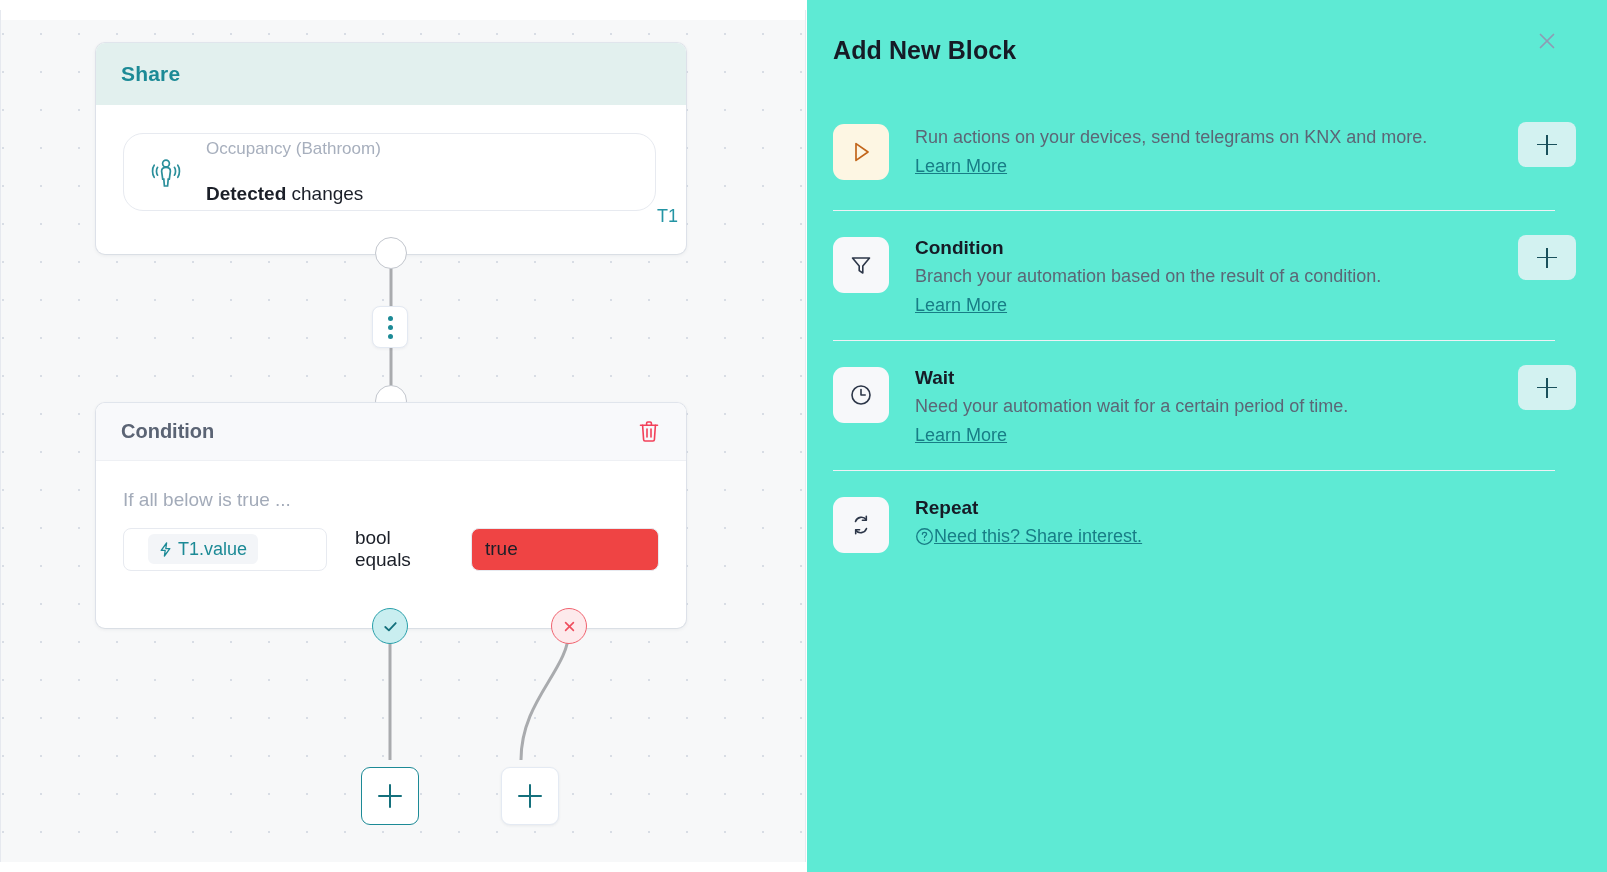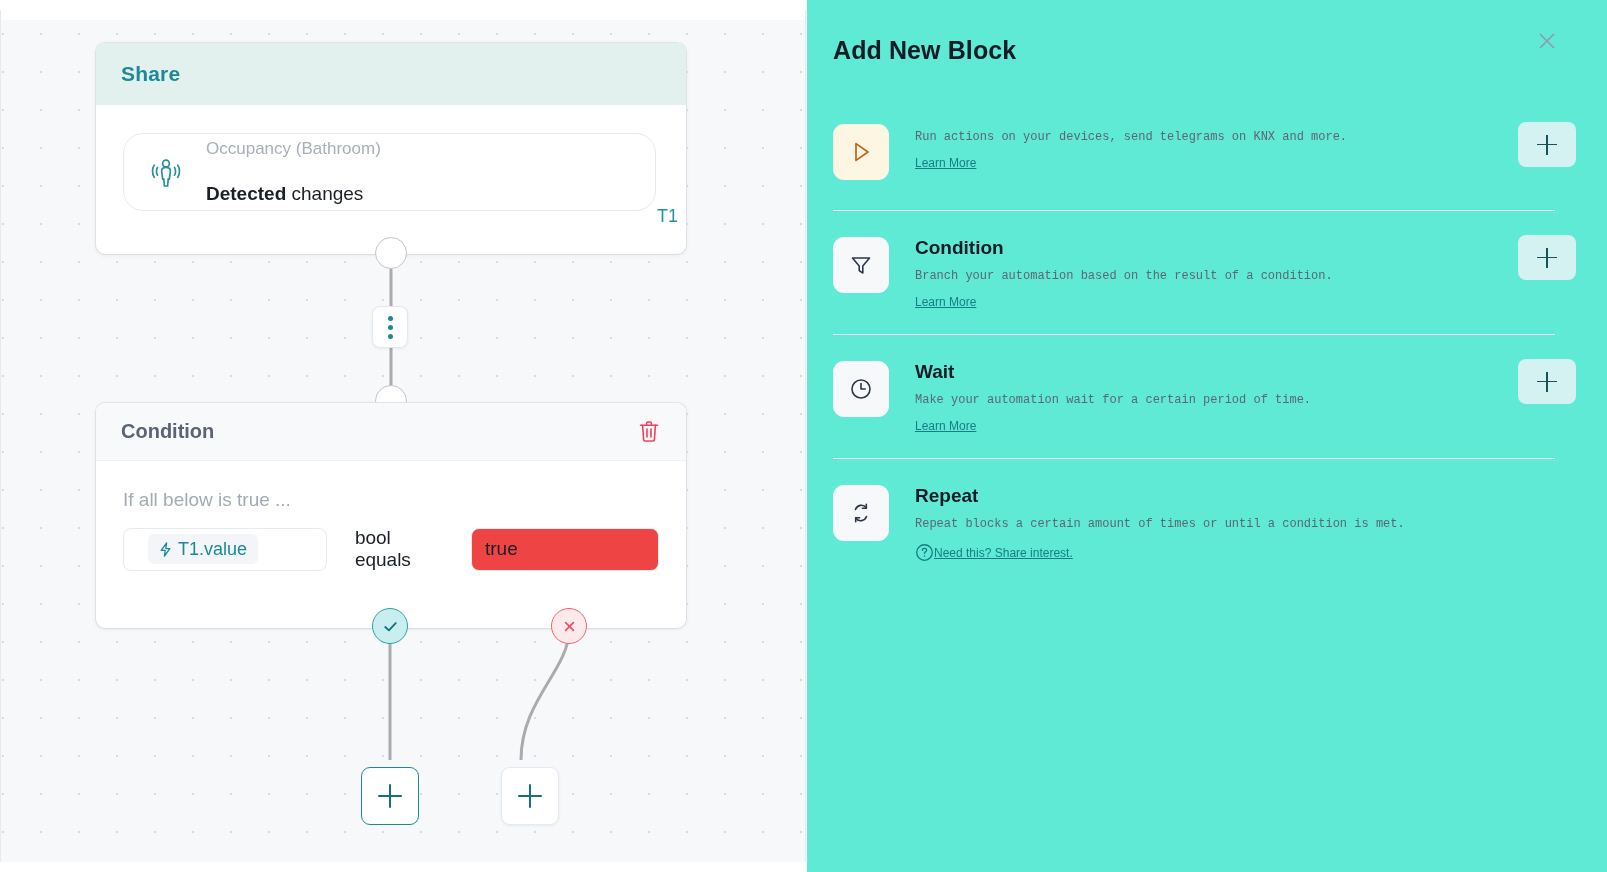--- a/index.html
+++ b/index.html
@@ -139,23 +139,23 @@
     position: relative; display: flex; align-items: flex-start;
     padding: 24px 0 24px 0; min-height: 112px;
   }
   .block-row + .block-row { border-top: 1px solid #eef1f5; }
   .block-icon {
     flex: 0 0 56px; width: 56px; height: 56px; border-radius: 11px;
     display: flex; align-items: center; justify-content: center; margin-top: 2px;
   }
   .block-text { margin-left: 26px; flex: 1; }
   .block-name { font-size: 19px; font-weight: bold; color: #161b26; line-height: 26px; }
-  .block-desc { font-size: 12px; color: #5c6676; line-height: 27px; margin-top: 2px; font-family: Liberation Mono, monospace; }
+  .block-desc { font-size: 18px; color: #5c6676; line-height: 27px; margin-top: 2px; }
   .block-link {
-    display: inline-block; margin-top: 5px; font-size: 12px;
+    display: inline-block; margin-top: 5px; font-size: 18px;
     color: #187d86; 
   }
   .link-row { display: flex; align-items: center; margin-top: 5px; }
   .link-row .block-link { margin-top: 0; }
   .block-add {
     position: absolute; right: -21px; top: 24px;
     width: 58px; height: 45px; border-radius: 8px; background: #d3f2f1;
     display: flex; align-items: center; justify-content: center;
   }
   .add-plus { position: relative; width: 20px; height: 20px; }
@@ -305,40 +305,39 @@
 
       <div class="block-row">
         <div class="block-icon" style="background:#f7f8fa">
           <svg width="26" height="26" viewBox="0 0 26 26" fill="none" stroke="#2c3648" stroke-width="1.6" stroke-linecap="round" stroke-linejoin="round">
             <circle cx="13" cy="13" r="9"></circle>
             <path d="M13 7.6 V13 H17.2"></path>
           </svg>
         </div>
         <div class="block-text">
           <div class="block-name">Wait</div>
-          <div class="block-desc">Make your automation wait for a certain period of time.</div>
+          <div class="block-desc">Need your automation wait for a certain period of time.</div>
           <a class="block-link" href="#">Learn More</a>
         </div>
         <div class="block-add">
           <span class="add-plus"></span>
         </div>
       </div>
 
       <div class="block-row">
         <div class="block-icon" style="background:#f7f8fa">
           <svg width="26" height="26" viewBox="0 0 26 26" fill="none" stroke="#2c3648" stroke-width="1.6" stroke-linecap="round" stroke-linejoin="round">
             <path d="M7.5 9.5 A6.2 6.2 0 0 1 18.3 7.8"></path>
             <path d="M18.5 16.5 A6.2 6.2 0 0 1 7.7 18.2"></path>
             <path d="M18.3 4.2 L18.3 8.2 L14.4 8.2"></path>
             <path d="M7.7 21.8 L7.7 17.8 L11.6 17.8"></path>
           </svg>
         </div>
         <div class="block-text">
           <div class="block-name">Repeat</div>
-          <div class="block-desc">Repeat blocks a certain amount of times or until a condition is met.</div>
           <div class="link-row">
             <span style="display:flex;">
               <svg width="19" height="19" viewBox="0 0 20 20" fill="none" stroke="#187d86" stroke-width="1.4" stroke-linecap="round">
                 <circle cx="10" cy="10" r="8.2"></circle>
                 <path d="M7.8 7.6 C7.8 6.4 8.8 5.7 10 5.7 C11.2 5.7 12.2 6.4 12.2 7.6 C12.2 9.2 10 9.3 10 11"></path>
                 <path d="M10 13.6 V13.9"></path>
               </svg>
             </span>
             <a class="block-link" href="#">Need this? Share interest.</a>
           </div>

